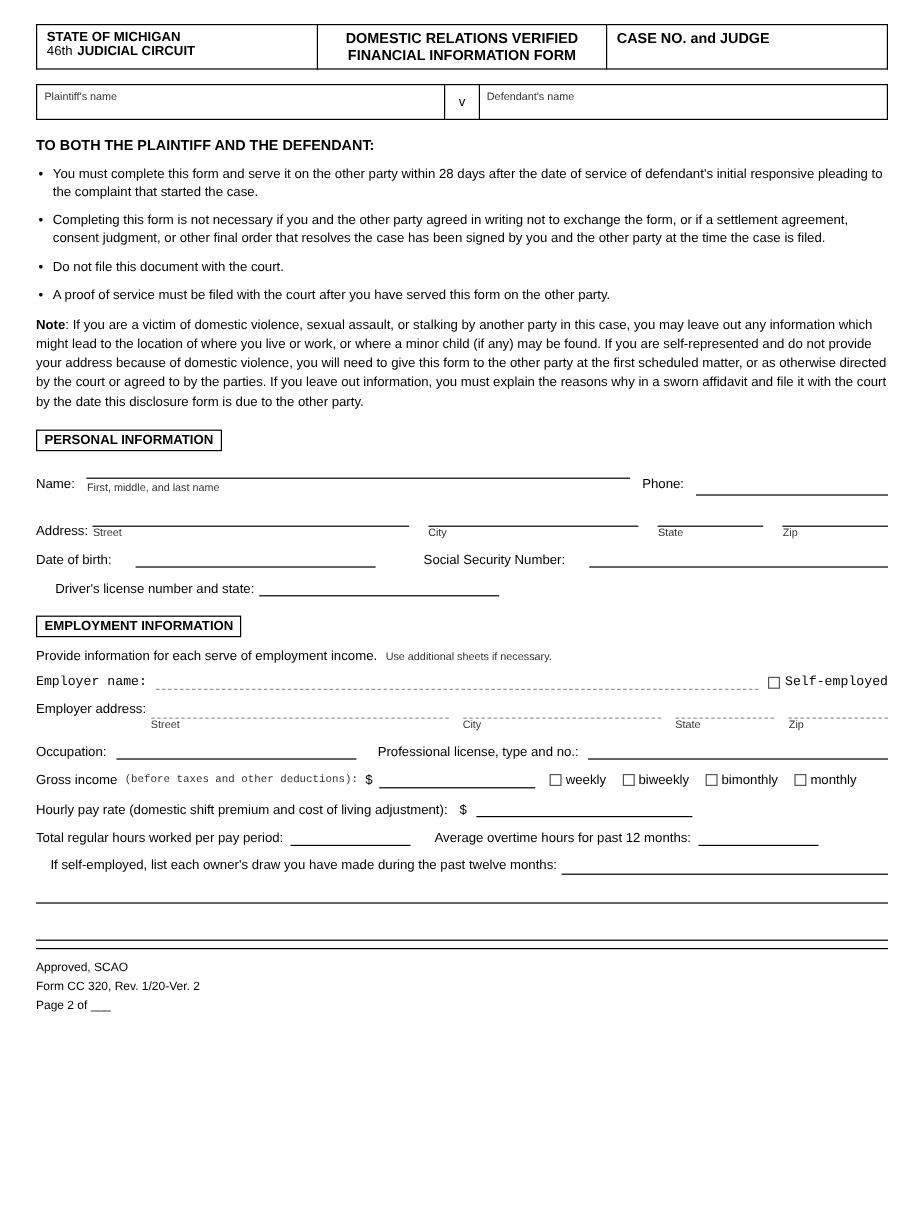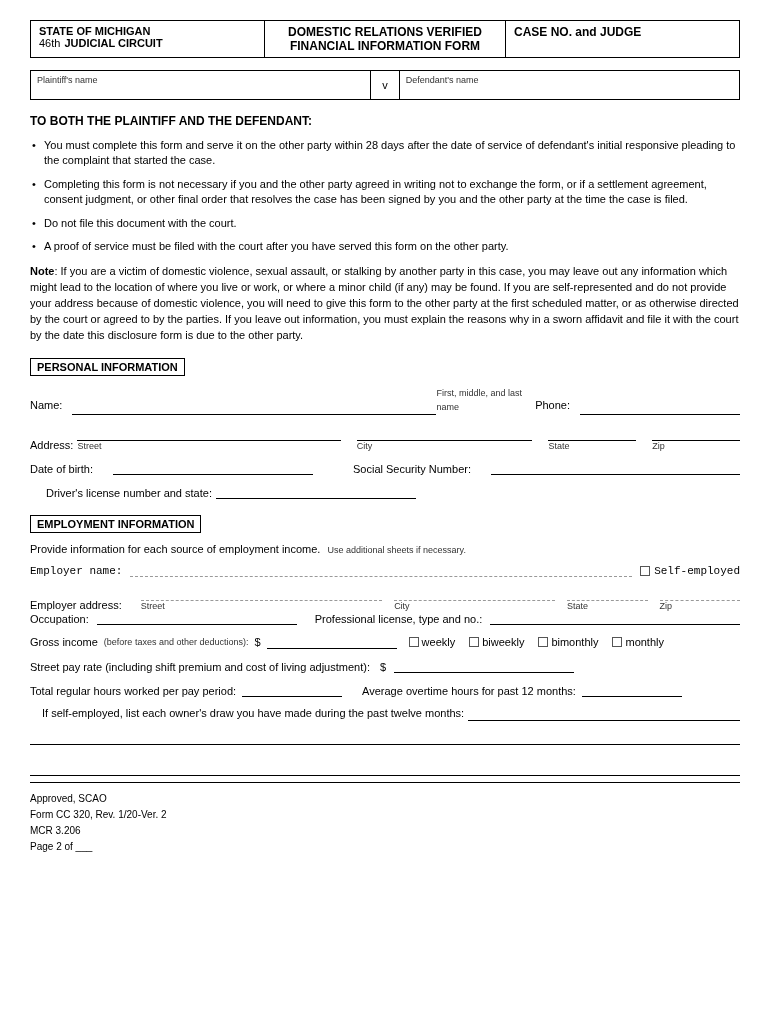--- a/index.html
+++ b/index.html
@@ -205,22 +205,22 @@
     .checkbox-box {
       display: inline-block;
       width: 10px;
       height: 10px;
       border: 1px solid #555;
       vertical-align: middle;
     }
 
     .emp-addr-row {
       display: flex;
-      align-items: flex-end;
-      gap: 15px;
+      margin-bottom: 10px;
+      gap: 0;
     }
 
     .occupation-row {
       display: flex;
       align-items: flex-end;
       margin-bottom: 10px;
       gap: 8px;
     }
 
     .gross-row {
@@ -340,21 +340,21 @@
 <p class="note-text">
   <strong>Note</strong><span>: If you are a victim of domestic violence, sexual assault, or stalking by another party in this case, you may leave out any information which might lead to the location of where you live or work, or where a minor child (if any) may be found. If you are self-represented and do not provide your address because of domestic violence, you will need to give this form to the other party at the first scheduled matter, or as otherwise directed by the court or agreed to by the parties.  If you leave out information, you must explain the reasons why in a sworn affidavit and file it with the court by the date this disclosure form is due to the other party.</span>
 </p>
 
 
 <div class="section-header">PERSONAL INFORMATION</div>
 
 
 <div class="form-row" style="display:flex; align-items:flex-end; gap:10px; margin-bottom:12px;">
   <span style="white-space:nowrap;">Name:</span>
-  <div style="display:flex; flex-direction:row; flex:1;">
+  <div style="display:flex; flex-direction:column; flex:1;">
     <input type="text" style="border-top: none; border-right: none; border-left: none; border-image: initial; border-bottom: 1px solid rgb(0, 0, 0); outline: none; width: 100%; font-size: 11px; padding: 0px 2px;">
     <span style="font-size:9px; color:#333;">First, middle, and last name</span>
   </div>
   <span style="white-space:nowrap; ">Phone:</span>
   <div style="border-bottom:1px solid #000; width:160px; height:14px;"></div>
 </div>
 
 
 <div class="address-row">
   <span class="addr-label">Address:</span>
@@ -390,21 +390,21 @@
 <div class="drivers-row">
   <span>Driver's license number and state:</span>
   <div style="border-bottom:1px solid #000; width:200px; height:14px; margin-left:4px;"></div>
 </div>
 
 
 <div class="section-header">EMPLOYMENT INFORMATION</div>
 
 
 <div class="emp-provide-text">
-  <span>Provide information for each source of employment income.</span>
+  <span>Provide information for each serve of employment income.</span>
   <span class="small-text" style="font-size:9px; color:#333; margin-left:4px;">Use additional sheets if necessary.</span>
 </div>
 
 
 <div class="employer-row">
   <span style="white-space:nowrap;">Employer name:</span>
   <div style="border-bottom:1px dashed #999; flex:1; height:14px;"></div>
   <div class="self-emp-checkbox">
     <span class="checkbox-box"></span>
     <span>Self-employed</span>
@@ -438,21 +438,21 @@
 <div class="occupation-row">
   <span style="white-space:nowrap;">Occupation:</span>
   <div style="border-bottom:1px solid #000; width:200px; height:14px;"></div>
   <span style="white-space:nowrap; margin-left:10px;">Professional license, type and no.:</span>
   <div style="border-bottom:1px solid #000; flex:1; height:14px;"></div>
 </div>
 
 
 <div class="gross-row">
   <span>Gross income</span>
-  <span style="font-size:9px; color:#333;">(before taxes and other deductions):</span>
+  <span style="font-size:9px; color:#333;font-family:Liberation Mono, monospace;">(before taxes and other deductions):</span>
   <span>$</span>
   <div style="border-bottom:1px solid #000; width:130px; height:14px;"></div>
   <div class="checkbox-group">
     <div class="checkbox-item">
       <span class="checkbox-box"></span>
       <span>weekly</span>
     </div>
     <div class="checkbox-item">
       <span class="checkbox-box"></span>
       <span>biweekly</span>
@@ -463,21 +463,21 @@
     </div>
     <div class="checkbox-item">
       <span class="checkbox-box"></span>
       <span>monthly</span>
     </div>
   </div>
 </div>
 
 
 <div class="hourly-row">
-  <span>Street pay rate (including shift premium and cost of living adjustment):</span>
+  <span>Hourly pay rate (domestic shift premium and cost of living adjustment):</span>
   <span style="margin-left:4px;">$</span>
   <div style="border-bottom:1px solid #000; width:180px; height:14px; margin-left:2px;"></div>
 </div>
 
 
 <div class="hours-row">
   <div style="display:flex; align-items:flex-end; gap:6px;">
     <span>Total regular hours worked per pay period:</span>
     <div style="border-bottom:1px solid #000; width:100px; height:14px;"></div>
   </div>
@@ -494,18 +494,17 @@
 </div>
 
 
 <div style="border-bottom:1px solid #000; width:100%; height:14px; margin-bottom:6px; margin-top:10px;"></div>
 
 
 <div class="footer-lines">
   <div class="footer-second-line"></div>
   <div class="footer-text">Approved, SCAO</div>
   <div class="footer-text">Form CC 320, Rev. 1/20-Ver. 2</div>
-  <div class="footer-text">MCR 3.206</div>
   <div class="footer-text">Page 2 of ___</div>
 </div>
 
 
 
 
 </body></html>

